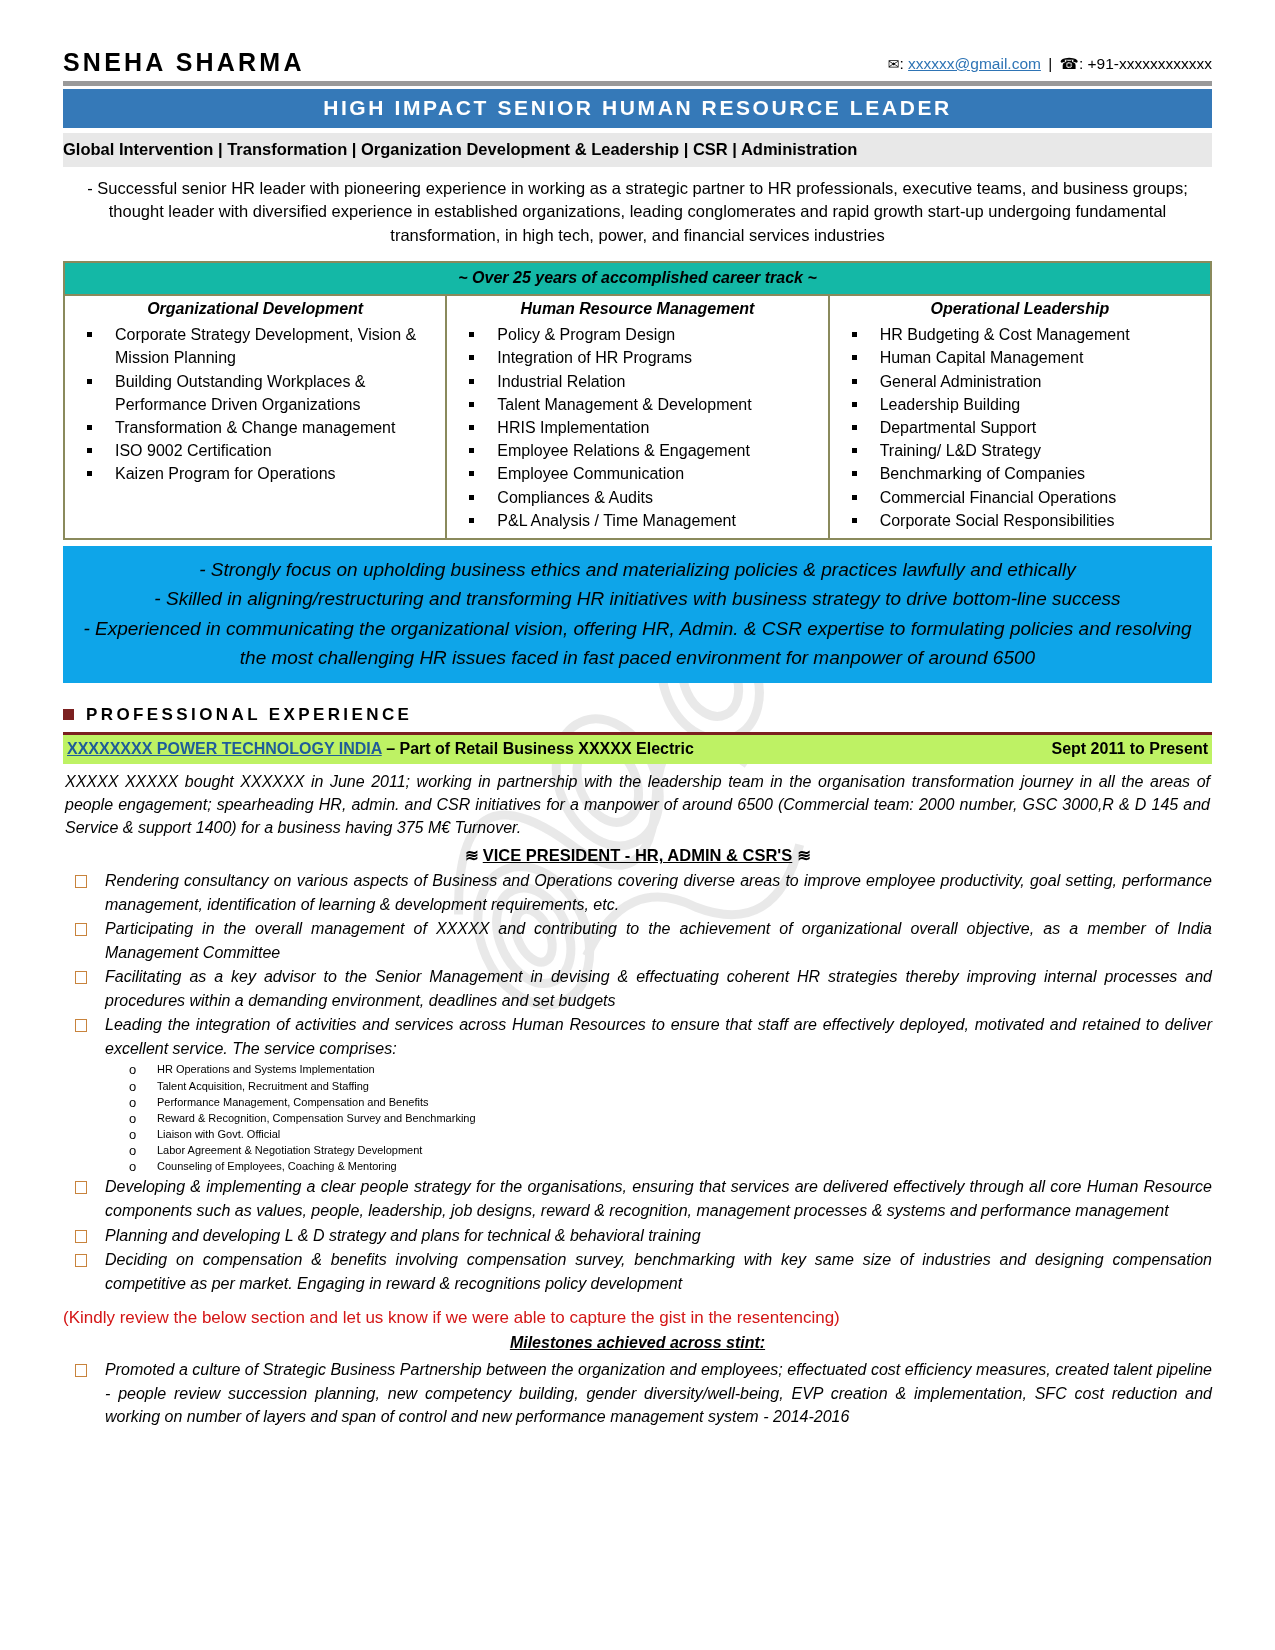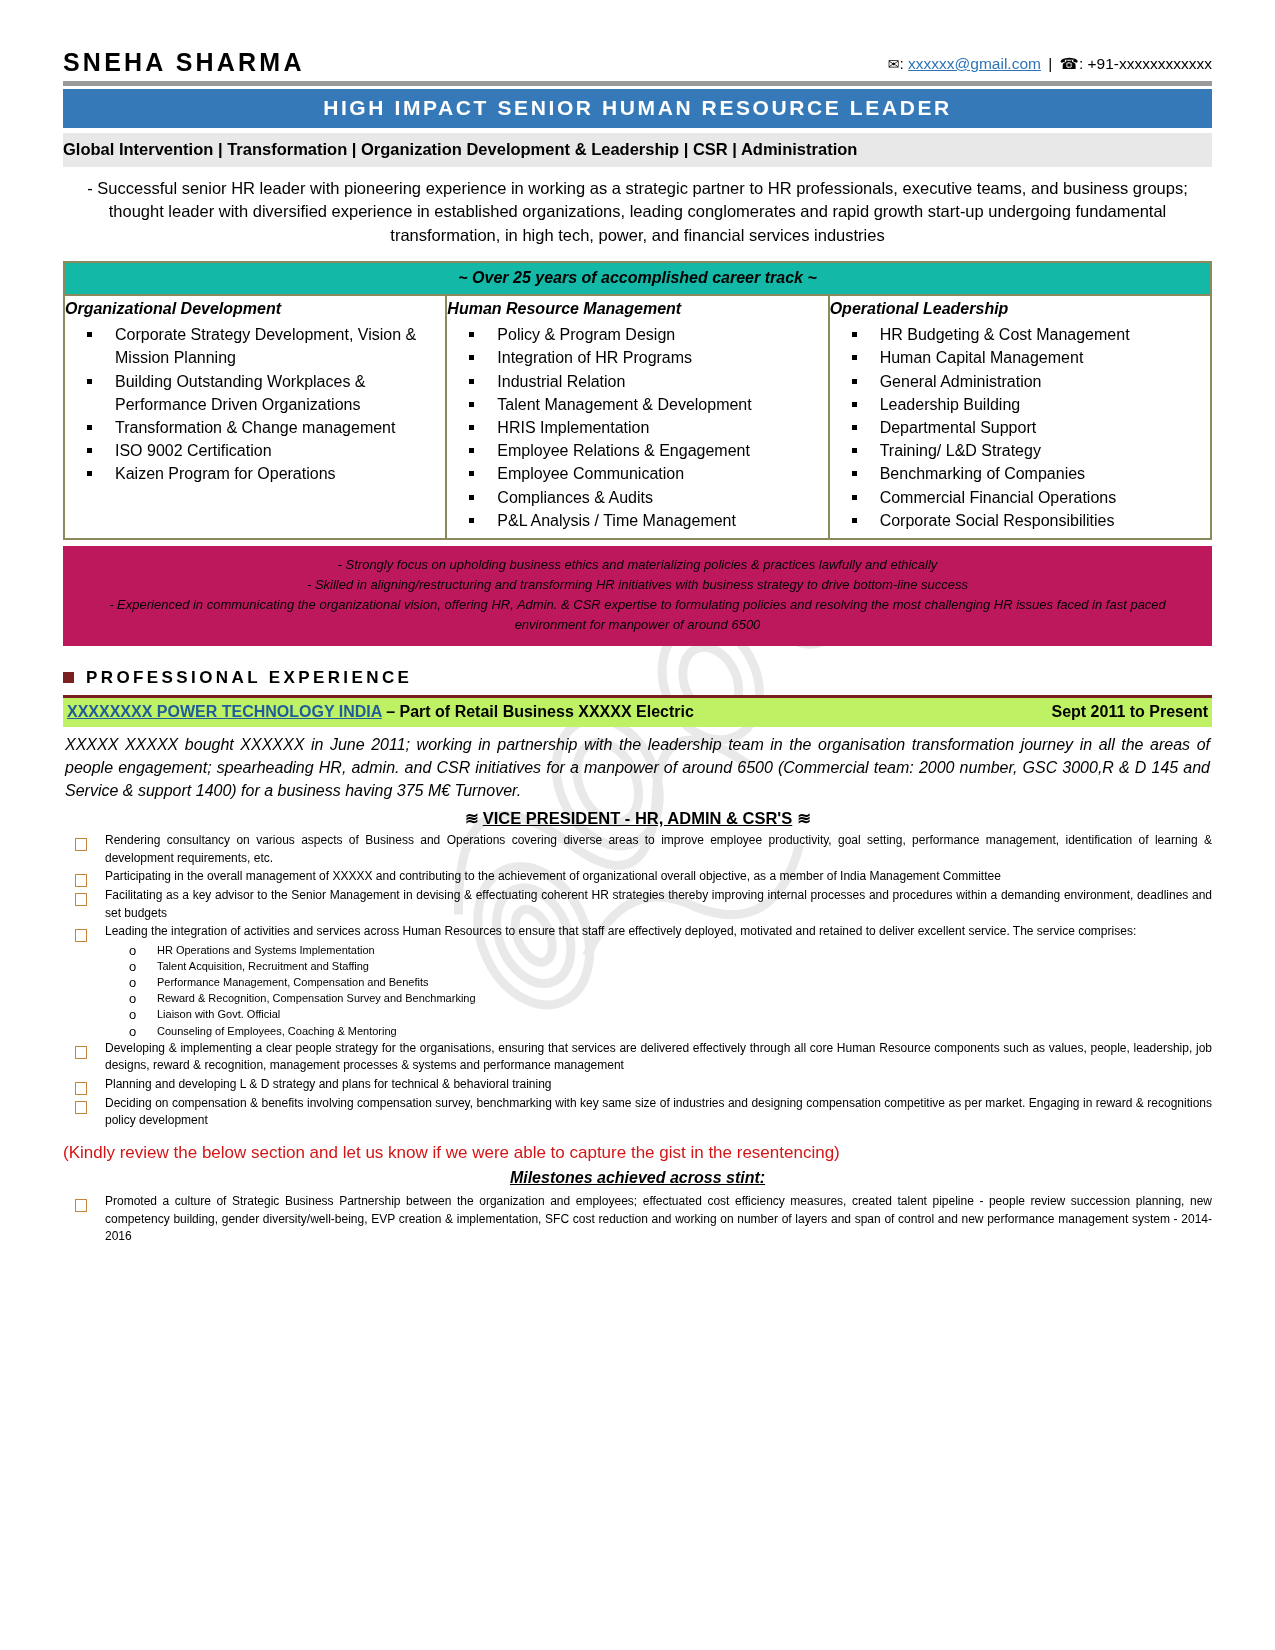--- a/index.html
+++ b/index.html
@@ -109,20 +109,21 @@
     padding: 6px 0 7px 0;
     border-bottom: 2px solid #8a8a5c;
   }
   .comp-cols { display: flex; }
   .comp-col {
     flex: 1 1 0;
     padding: 0 0 6px 0;
   }
   .comp-col + .comp-col { border-left: 2px solid #8a8a5c; }
   .comp-col-title {
+    text-align: center;
     font-size: 16px;
     font-weight: bold;
     font-style: italic;
     padding: 4px 0 5px 0;
   }
   .comp-col ul {
     list-style: none;
     margin: 0;
     padding: 0 6px 0 12px;
   }
@@ -138,23 +139,23 @@
     position: absolute;
     left: 10px;
     top: 9px;
     width: 5px;
     height: 5px;
     background: #000;
   }
 
   
   .hl-block {
-    background: #be185d;
-    text-align: center;
-    font-size: 13px;
+    background: #0ea5e9;
+    text-align: center;
+    font-size: 19px;
     font-style: italic;
     line-height: 1.55;
     padding: 9px 18px 10px 18px;
     margin-top: 6px;
   }
 
   
   .section-head {
     display: flex;
     align-items: center;
@@ -214,25 +215,26 @@
   .role-line .wave { padding: 0 5px; letter-spacing: -1px; }
 
   
   ul.main-list {
     list-style: none;
     margin: 0;
     padding: 0;
   }
   ul.main-list > li {
     position: relative;
-    font-size: 12px;
+    font-size: 16px;
     line-height: 1.47;
     padding-left: 42px;
     text-align: justify;
     margin-bottom: 1px;
+    font-style: italic;
   }
   ul.main-list > li::before {
     content: "";
     position: absolute;
     left: 12px;
     top: 6px;
     width: 10px;
     height: 11px;
     border: 1.6px solid #c8833c;
     background: #ffffff;
@@ -397,20 +399,21 @@
       <li>Facilitating as a key advisor to the Senior Management in devising &amp; effectuating coherent HR strategies thereby improving internal processes and procedures within a demanding environment, deadlines and set budgets</li>
       <li>Leading the integration of activities and services across Human Resources to ensure that staff are effectively deployed, motivated and retained to deliver excellent service. The service comprises:</li>
     </ul>
 
     <ul class="sub-list">
       <li>HR Operations and Systems Implementation</li>
       <li>Talent Acquisition, Recruitment and Staffing</li>
       <li>Performance Management, Compensation and Benefits</li>
       <li>Reward &amp; Recognition, Compensation Survey and Benchmarking</li>
       <li>Liaison with Govt. Official</li>
+      <li>Labor Agreement &amp; Negotiation Strategy Development</li>
       <li>Counseling of Employees, Coaching &amp; Mentoring</li>
     </ul>
 
     <ul class="main-list">
       <li>Developing &amp; implementing a clear people strategy for the organisations, ensuring that services are delivered effectively through all core Human Resource components such as values, people, leadership, job designs, reward &amp; recognition, management processes &amp; systems and performance management</li>
       <li class="nojustify">Planning and developing L &amp; D strategy and plans for technical &amp; behavioral training</li>
       <li>Deciding on compensation &amp; benefits involving compensation survey, benchmarking with key same size of industries and designing compensation competitive as per market. Engaging in reward &amp; recognitions policy development</li>
     </ul>
 
     <div class="note-red">(Kindly review the below section and let us know if we were able to capture the gist in the resentencing)</div>

